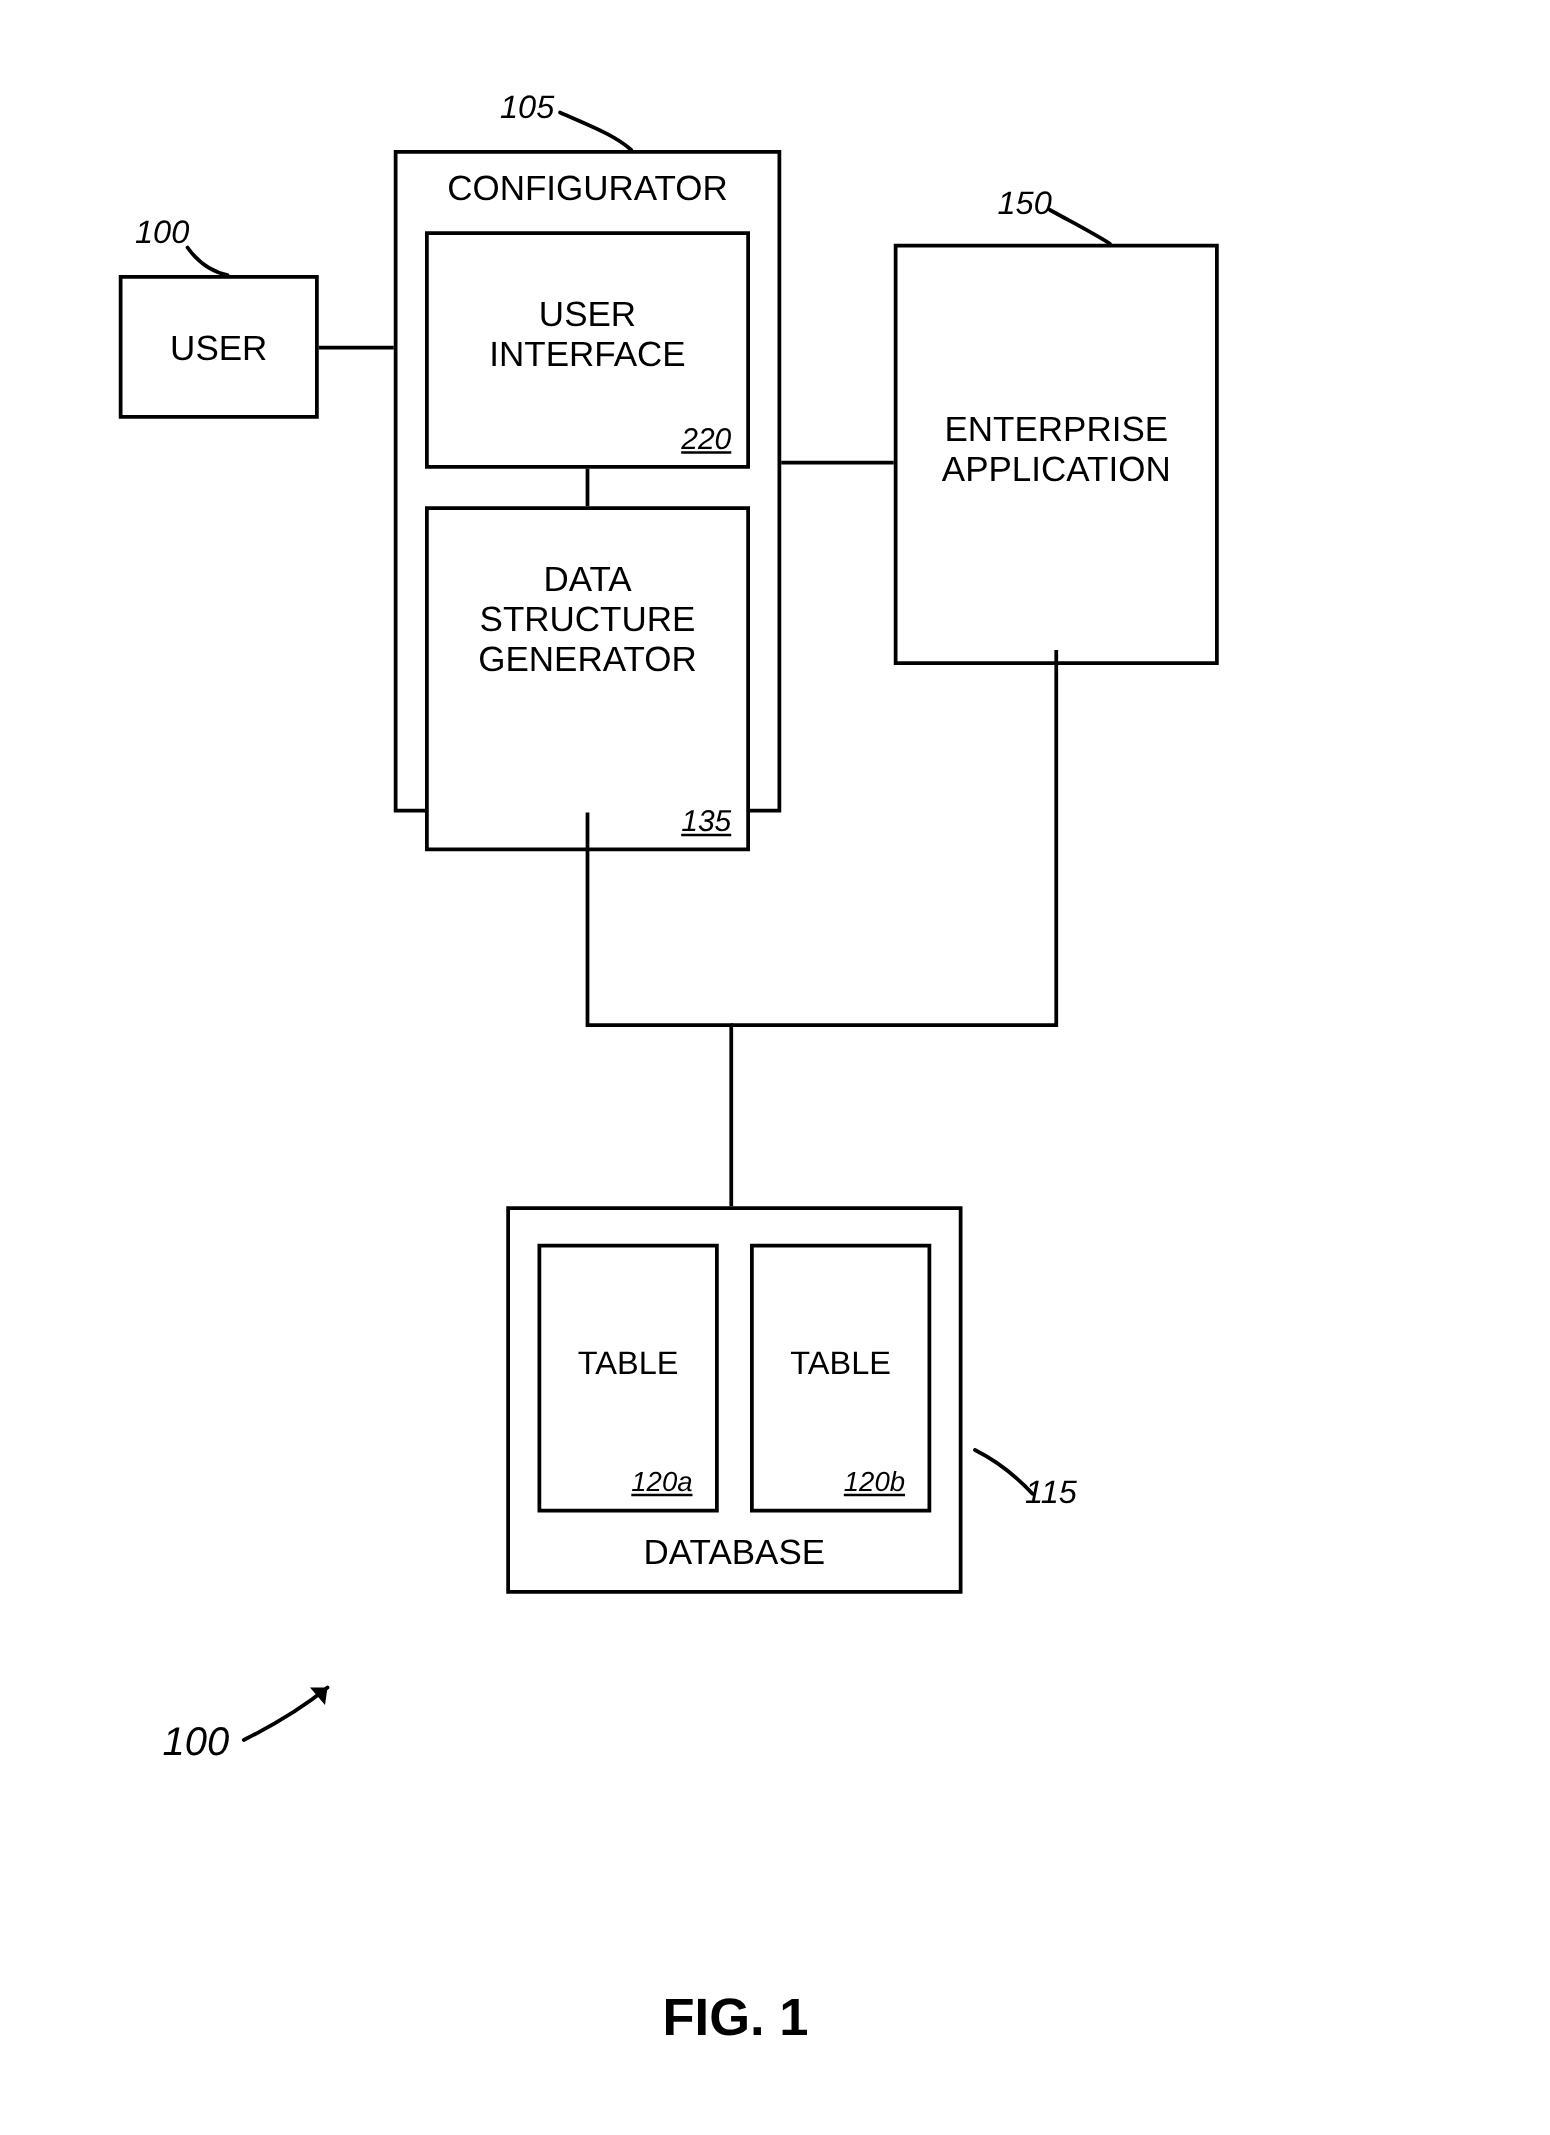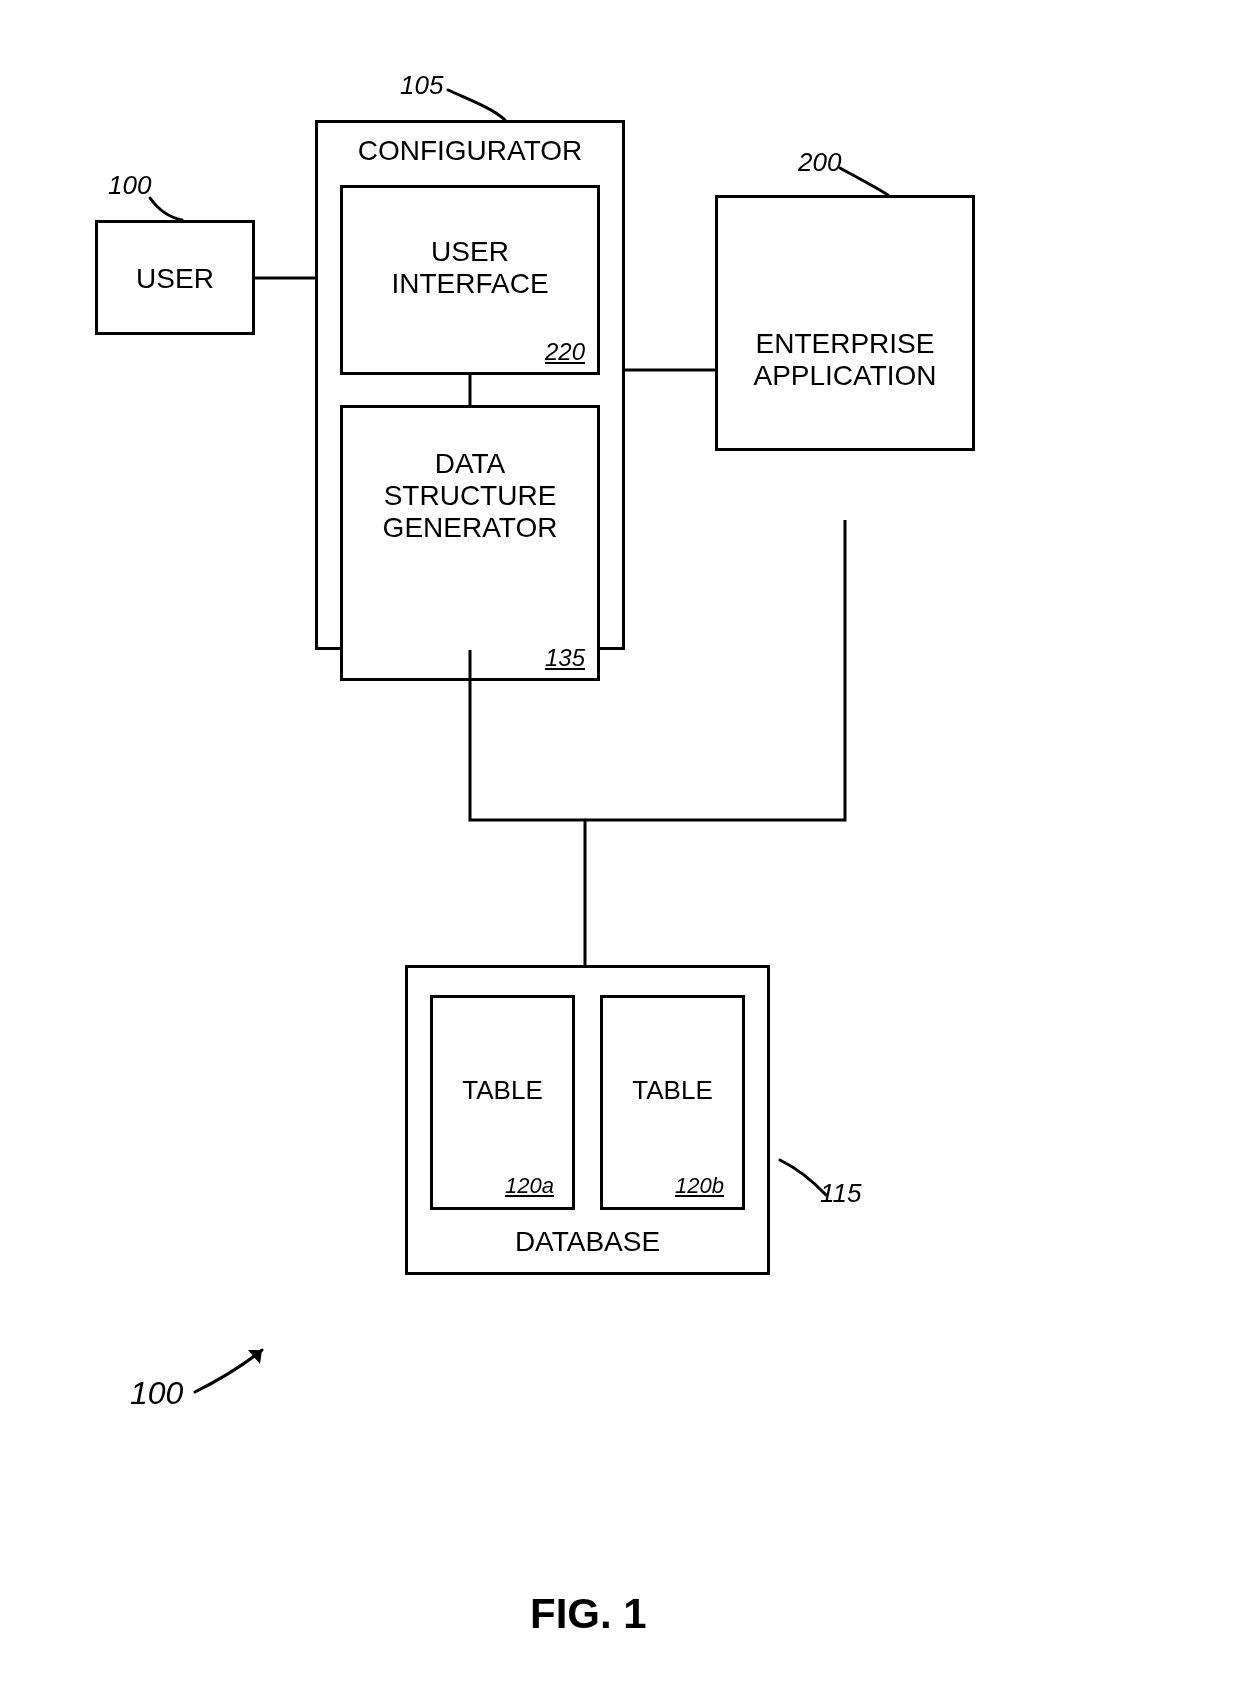--- a/index.html
+++ b/index.html
@@ -73,42 +73,42 @@
     <div class="inner-ref" style="right:12px; bottom:6px;">220</div>
   </div>
 
   <div class="box" style="left:340px; top:405px; width:260px; height:276px;">
     <div class="label" style="left:0; right:0; top:40px; white-space:pre-line;">DATA
 STRUCTURE
 GENERATOR</div>
     <div class="inner-ref" style="right:12px; bottom:6px;">135</div>
   </div>
 
-  <div class="box" style="left:715px; top:195px; width:260px; height:256px;">
+  <div class="box" style="left:715px; top:195px; width:260px; height:337px;">
     <div class="label" style="left:0; right:0; top:130px; white-space:pre-line;">ENTERPRISE
 APPLICATION</div>
   </div>
 
   <div class="box" style="left:405px; top:965px; width:365px; height:310px;">
     <div class="label" style="left:0; right:0; bottom:14px;">DATABASE</div>
   </div>
 
   <div class="box" style="left:430px; top:995px; width:145px; height:215px;">
     <div class="label" style="left:0; right:0; top:78px; font-size:26px;">TABLE</div>
     <div class="inner-ref" style="right:18px; bottom:8px; font-size:22px;">120a</div>
   </div>
 
   <div class="box" style="left:600px; top:995px; width:145px; height:215px;">
     <div class="label" style="left:0; right:0; top:78px; font-size:26px;">TABLE</div>
     <div class="inner-ref" style="right:18px; bottom:8px; font-size:22px;">120b</div>
   </div>
 
   <div class="refnum" style="left:108px; top:170px;">100</div>
   <div class="refnum" style="left:400px; top:70px;">105</div>
-  <div class="refnum" style="left:798px; top:147px;">200</div>
+  <div class="refnum" style="left:798px; top:147px;">150</div>
   <div class="refnum" style="left:820px; top:1178px;">115</div>
   <div class="refnum" style="left:130px; top:1375px; font-size:32px;">100</div>
 
   <div class="figcap" style="left:530px; top:1590px;">FIG. 1</div>
 
   <svg class="overlay" viewBox="0 0 1240 1708">
     <g stroke="#000" stroke-width="3" fill="none">
 
       <line x1="255" y1="278" x2="315" y2="278"></line>
 

